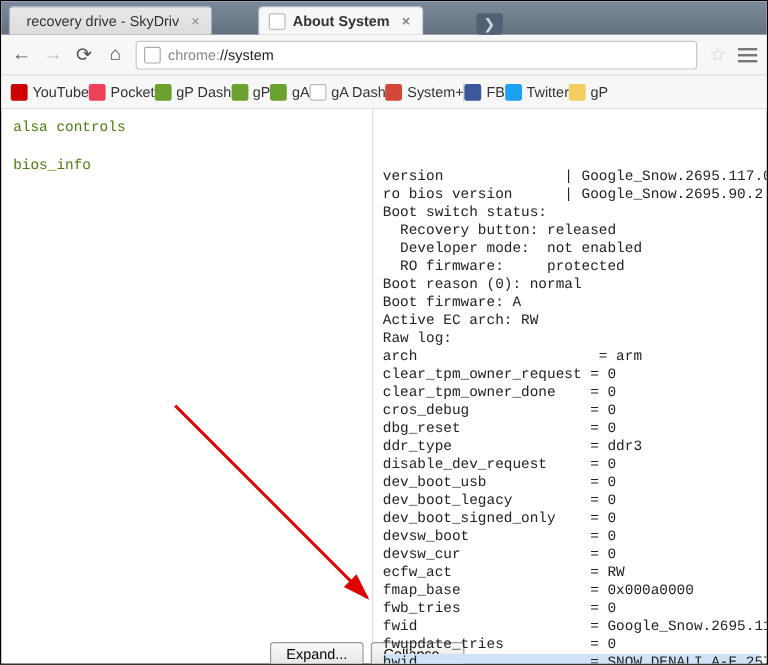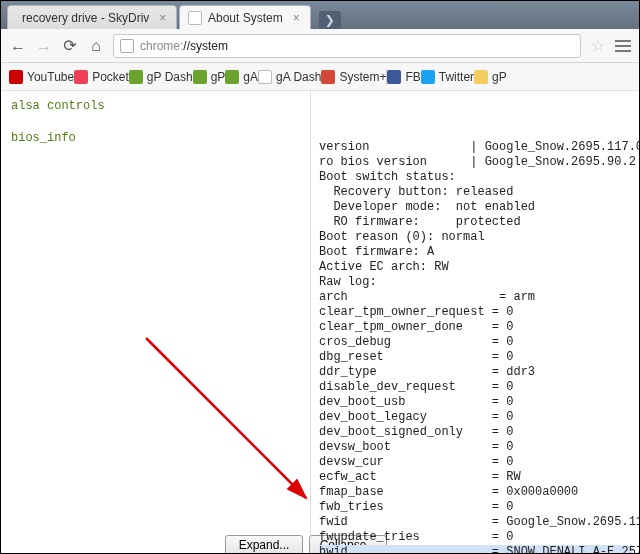--- a/index.html
+++ b/index.html
@@ -11,40 +11,42 @@
     overflow: hidden;
     border: 1px solid #000;
     background: #fff;
   }
   .tabstrip {
     display: flex;
     align-items: flex-end;
     height: 28px;
     background: linear-gradient(#7b8a9a, #647080);
     padding: 0 6px;
+    gap: 36px;
   }
   .tab {
     display: flex;
     align-items: center;
     gap: 6px;
     height: 24px;
     padding: 0 10px 0 8px;
     margin-right: 2px;
     border-radius: 4px 4px 0 0;
     background: linear-gradient(#e8e8e8, #dcdcdc);
     border: 1px solid #aeb6c0;
     border-bottom: none;
     font-size: 12px;
     color: #333;
     max-width: 170px;
     white-space: nowrap;
     overflow: hidden;
   }
   .tab.active {
     background: #f7f7f7;
+    font-weight: bold;
   }
   .tab .close {
     color: #888;
     font-size: 12px;
     margin-left: 4px;
   }
   .newtab {
     width: 22px;
     height: 18px;
     margin-left: 6px;

